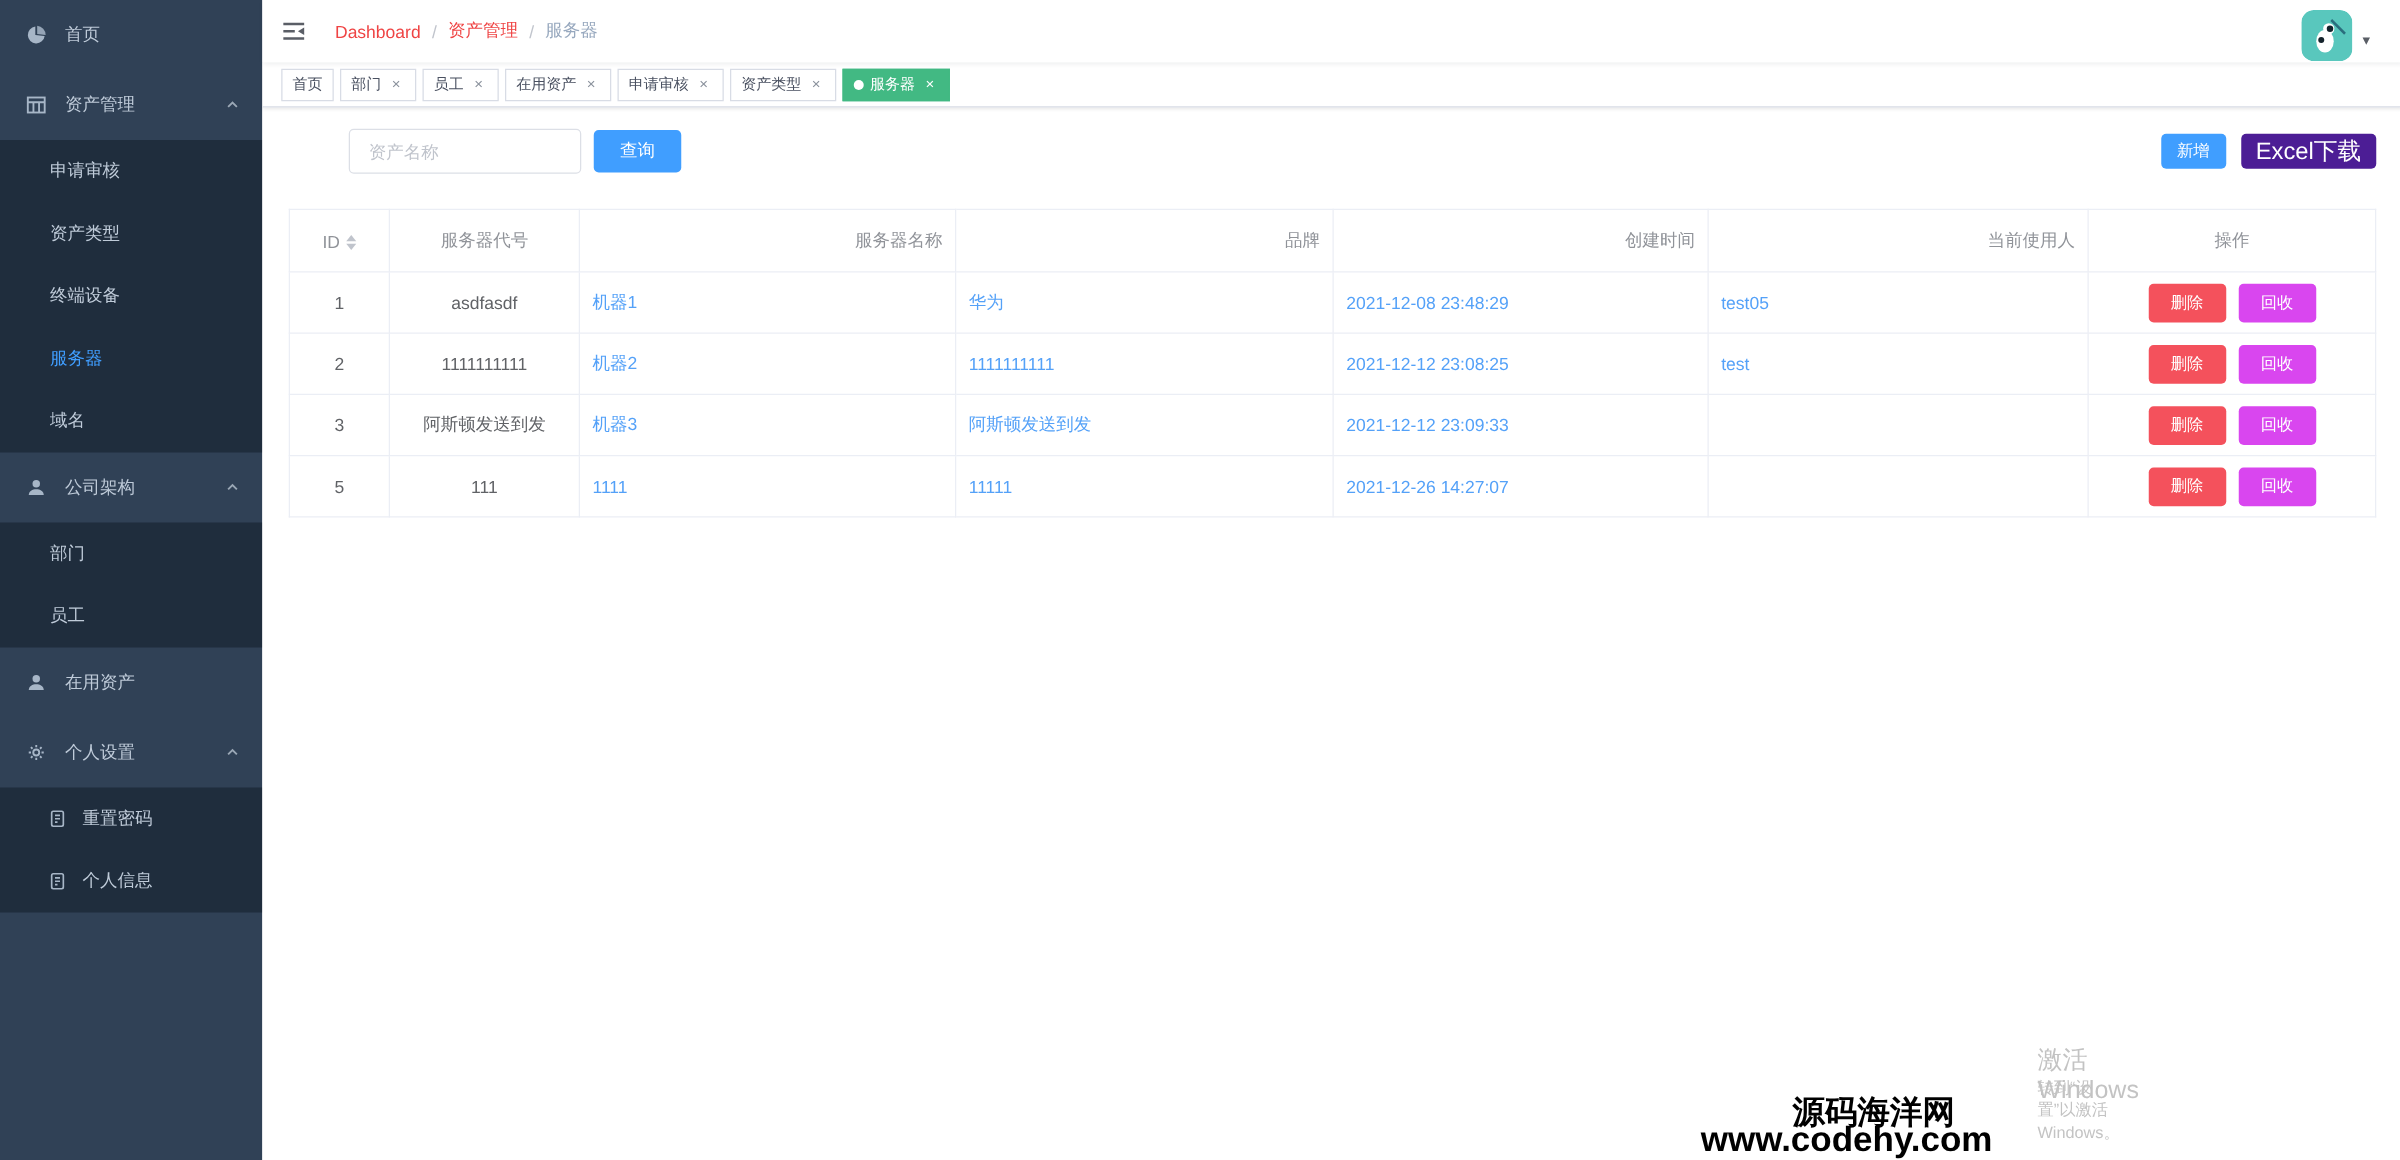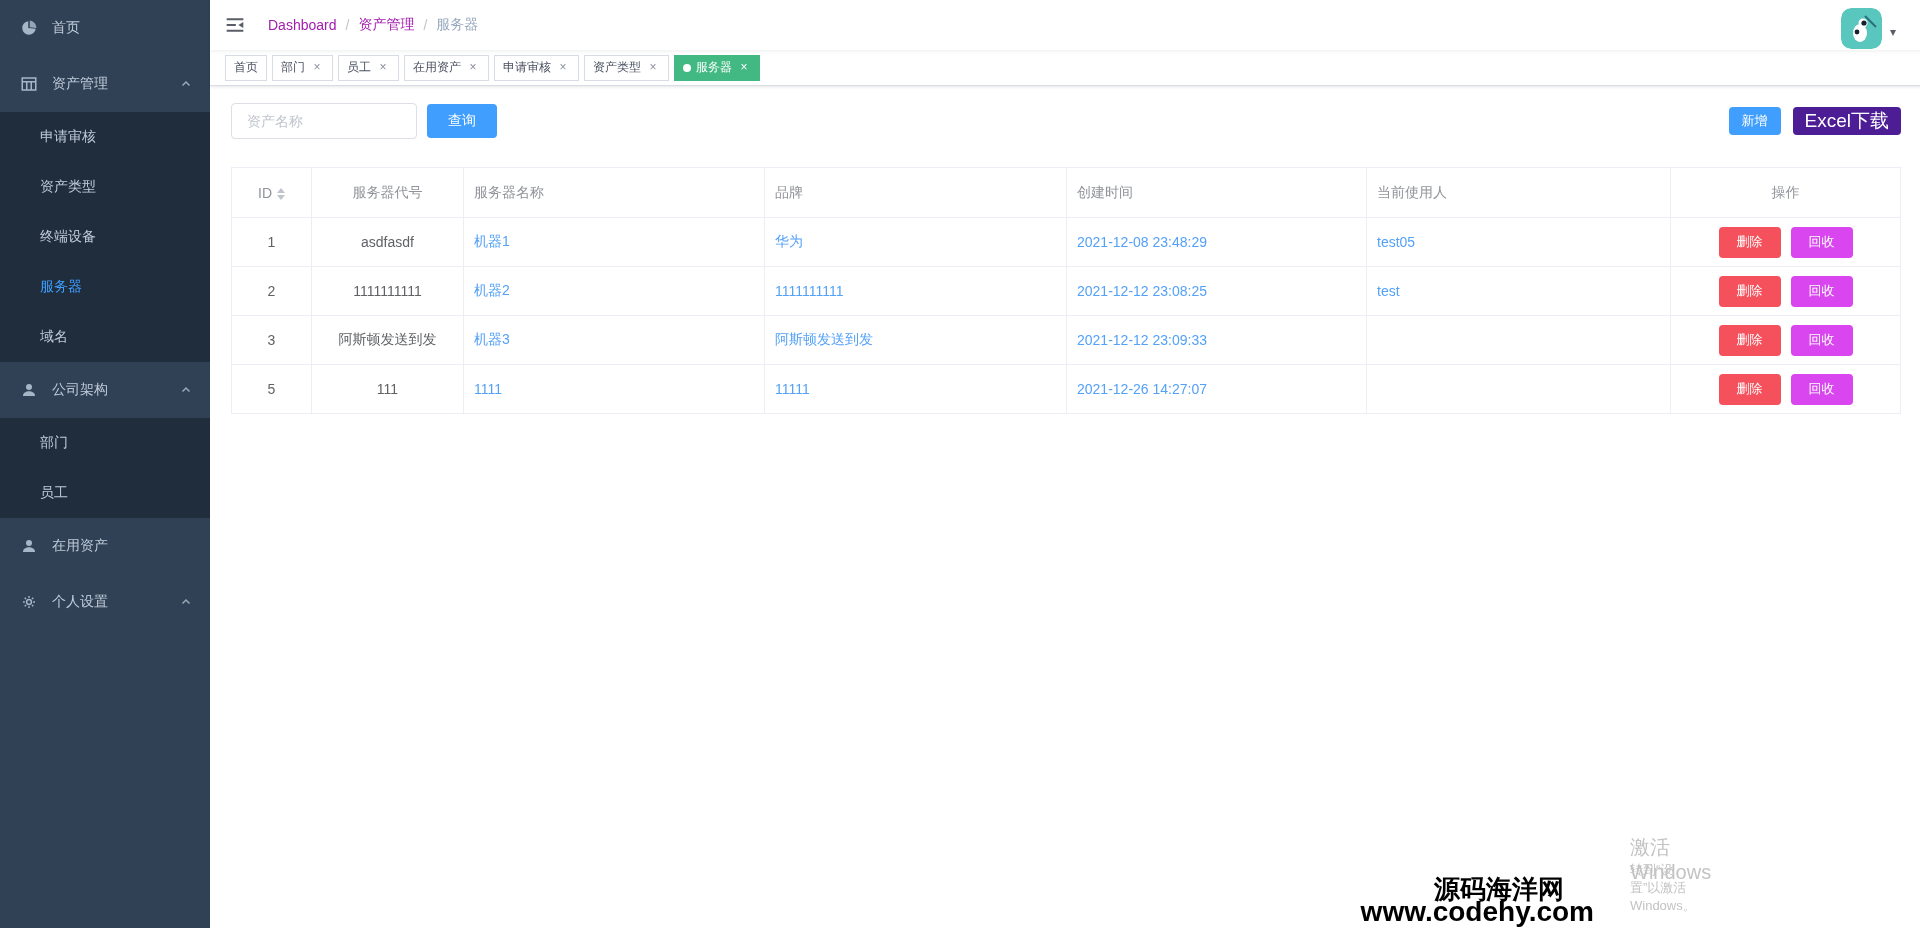--- a/index.html
+++ b/index.html
@@ -22,21 +22,21 @@
   .mi2 .ico svg { width:16px; height:16px; display:block; }
   .mi2.active { color:#409EFF; }
 
   
   .main { flex:1; display:flex; flex-direction:column; background:#fff; position:relative; }
   .navbar { height:50px; display:flex; align-items:center; background:#fff;
     box-shadow:0 1px 4px rgba(0,21,41,.08); position:relative; z-index:3; }
   .hamburger { padding:0 15px; height:50px; display:flex; align-items:center; cursor:pointer; }
   .hamburger svg { width:20px; height:20px; }
   .breadcrumb { font-size:14px; display:flex; align-items:center; gap:9px; margin-left:8px; }
-  .crumb { color:#a21caf; font-weight:500; cursor:pointer; }
+  .crumb { color:#ef4444; font-weight:500; cursor:pointer; }
   .crumb-sep { color:#c0c4cc; }
   .crumb-current { color:#97a8be; font-weight:400; }
   .nav-right { margin-left:auto; margin-right:26px; display:flex; align-items:center; }
   .avatar { width:41px; height:41px; border-radius:10px; overflow:hidden; cursor:pointer; margin-top:6px; }
   .avatar svg { display:block; }
   .nav-caret { color:#5a5e66; font-size:12px; margin-left:8px; margin-top:14px; cursor:pointer; }
 
   .tagsbar { height:36px; background:#fff; border-bottom:1px solid #d8dce5;
     box-shadow:0 1px 3px 0 rgba(0,0,0,.10); display:flex; align-items:center;
     padding-left:15px; gap:5px; position:relative; z-index:2; }
@@ -46,32 +46,32 @@
     border-radius:50%; color:#8a919c; }
   .tab.active { background:#42b983; border-color:#42b983; color:#fff; }
   .tab.active .tab-close { color:#fff; }
   .tab .dot { width:8px; height:8px; border-radius:50%; background:#fff; }
 
   
   .content { flex:1; padding:17px 21px 0 21px; background:#fff; }
   .toolbar { display:flex; align-items:center; height:36px; }
   .search-input { width:186px; height:36px; border:1px solid #dcdfe6; border-radius:4px;
     padding:0 15px; font-size:14px; color:#606266; outline:none;
-    font-family:"Liberation Sans","DejaVu Sans",sans-serif; }
+    font-family:"Liberation Sans","DejaVu Sans",sans-serif;margin-left:48px; }
   .search-input::placeholder { color:#c0c4cc; }
   .btn { border:none; border-radius:4px; color:#fff; cursor:pointer; 
     font-family:"Liberation Sans","DejaVu Sans",sans-serif; }
   .btn-query { background:#409EFF; width:70px; height:34px; font-size:14px; margin-left:10px; }
   .toolbar-right { margin-left:auto; display:flex; gap:12px; }
   .btn-add { background:#409EFF; height:28px; padding:0 13px; font-size:13px; }
   .btn-excel { background:#4c1d95; height:28px; padding:0 12px; font-size:19px; }
 
   table.grid { border-collapse:collapse; table-layout:fixed; width:1669px; margin-top:28px; font-size:14px; }
   .grid th { height:50px; font-weight:400; color:#909399; border:1px solid #ebeef5; background:#fff;
-    padding:0 10px; text-align:left; }
+    padding:0 10px; text-align:right; }
   .grid td { height:49px; border:1px solid #ebeef5; color:#606266; padding:0 10px; background:#fff; }
   .grid th.c, .grid td.c { text-align:center; padding:0; }
   .grid td.link-cell { color:#54a1f8; }
   .link { color:#54a1f8; cursor:pointer; }
   .sort-wrap { display:inline-flex; flex-direction:column; gap:2px; margin-left:5px; vertical-align:middle; cursor:pointer; }
   .tri-up { width:0; height:0; border-left:4px solid transparent; border-right:4px solid transparent; border-bottom:5px solid #c0c4cc; }
   .tri-dn { width:0; height:0; border-left:4px solid transparent; border-right:4px solid transparent; border-top:5px solid #c0c4cc; }
   .act-btn { width:62px; height:31px; font-size:13px; border-radius:4px; }
   .btn-del { background:#f4515c; margin-right:10px; }
   .btn-rec { background:#d946ef; }
@@ -169,20 +169,40 @@
             <circle cx="12" cy="12" r="3.2"></circle>
             <path d="M12 4v2.4M12 17.6V20M4 12h2.4M17.6 12H20M6.3 6.3l1.7 1.7M16 16l1.7 1.7M17.7 6.3L16 8M8 16l-1.7 1.7"></path>
           </svg>
       </span>
       <span>个人设置</span>
       <span class="caret">
         <svg viewBox="0 0 24 24" fill="none" stroke="currentColor" stroke-width="3">
             <path d="M5 15l7-7 7 7"></path>
           </svg>
       </span>
+    </div>
+    <div class="submenu">
+      <div class="mi2 withicon">
+        <span class="ico">
+          <svg viewBox="0 0 24 24" fill="none" stroke="currentColor" stroke-width="2">
+              <rect x="5" y="3" width="14" height="18" rx="2"></rect>
+              <path d="M9 8h6M9 12h6M9 16h3"></path>
+            </svg>
+        </span>
+        <span>重置密码</span>
+      </div>
+      <div class="mi2 withicon">
+        <span class="ico">
+          <svg viewBox="0 0 24 24" fill="none" stroke="currentColor" stroke-width="2">
+              <rect x="5" y="3" width="14" height="18" rx="2"></rect>
+              <path d="M9 8h6M9 12h6M9 16h3"></path>
+            </svg>
+        </span>
+        <span>个人信息</span>
+      </div>
     </div>
   </aside>
 
   <div class="main">
 
     <header class="navbar">
       <span class="hamburger">
         <svg viewBox="0 0 24 24">
             <path d="M2 5h20M2 12h11M2 19h20" stroke="#5a5e66" stroke-width="2.4" fill="none"></path>
             <path d="M22 8.5l-6 3.5 6 3.5z" fill="#5a5e66"></path>

